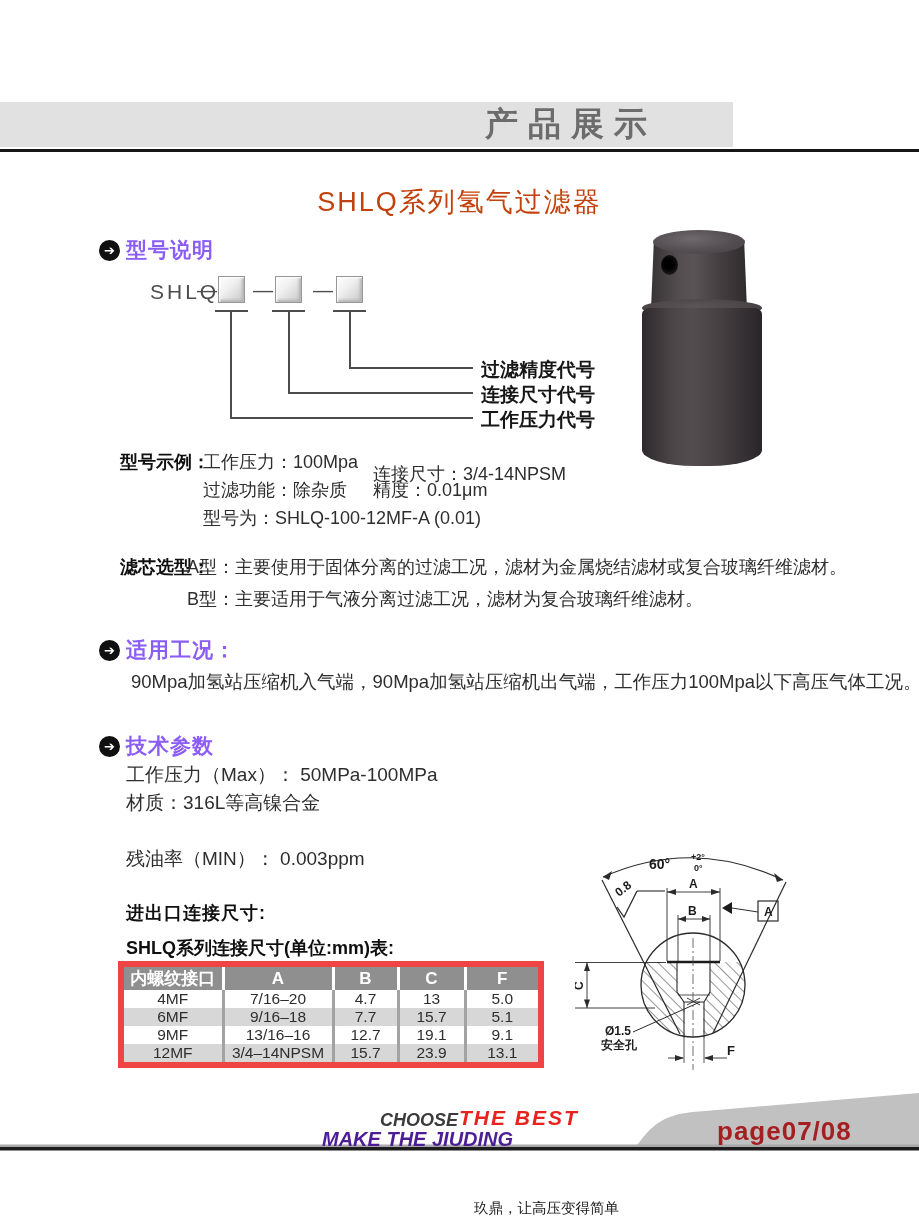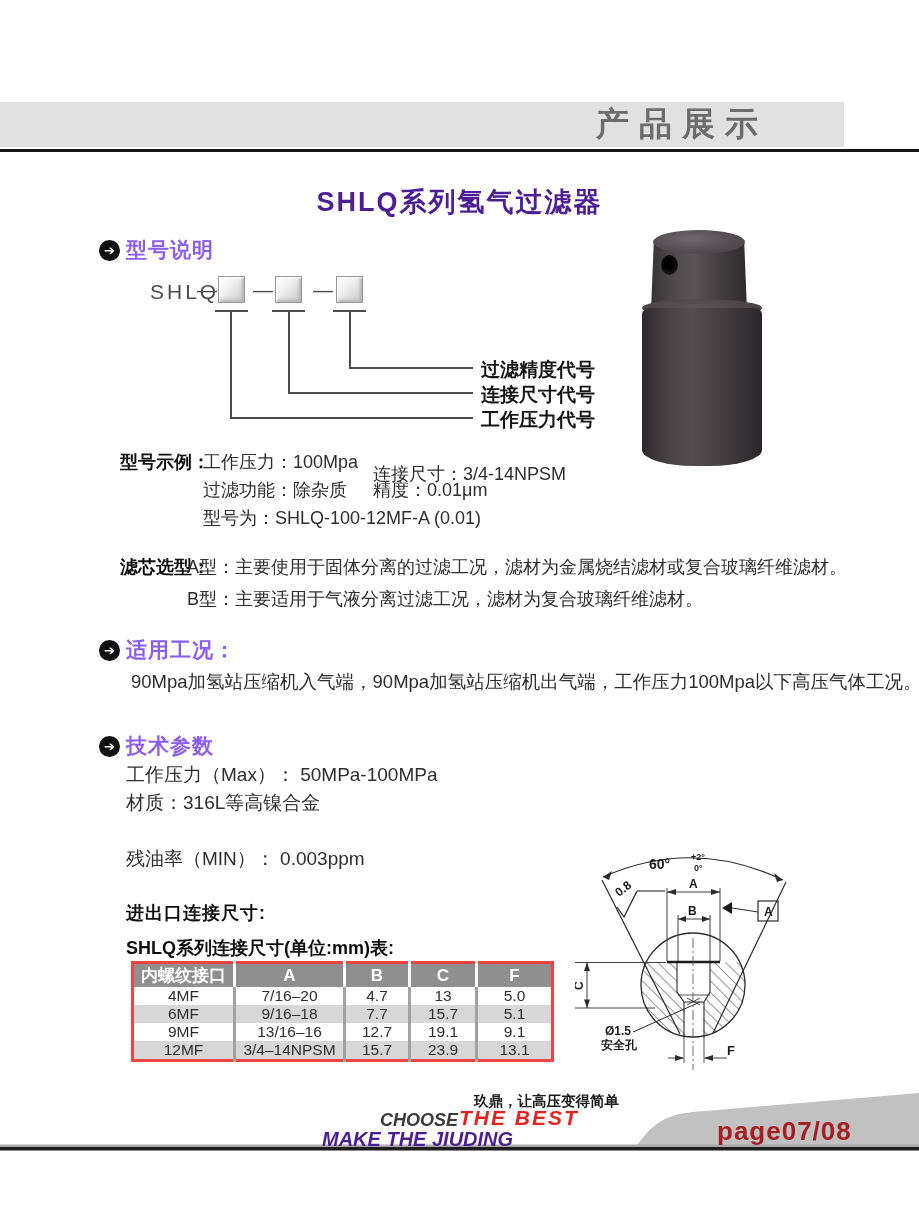--- a/index.html
+++ b/index.html
@@ -4,28 +4,28 @@
 <style>
   *{margin:0;padding:0;box-sizing:border-box}
   html,body{background:#fff}
   body{font-family:"Liberation Sans","DejaVu Sans",sans-serif}
   .page{position:relative;width:919px;height:1222px;background:#ffffff;overflow:hidden;margin:0 auto}
   .abs{position:absolute}
   .t{position:absolute;white-space:nowrap;color:#2e2e2e;font-size:18px;font-weight:500}
   .bld{font-weight:bold;color:#0f0f0f}
 
   
-  .header-bar{position:absolute;left:0;top:102px;width:844px;height:45px;background:#e2e1e1;
+  .header-bar{position:absolute;left:0;top:102px;width:733px;height:45px;background:#e2e1e1;
     display:flex;align-items:center;justify-content:flex-end;padding-right:76px}
   .header-title{font-size:33px;font-weight:bold;color:#6c6c6c;letter-spacing:10px}
   .header-gap{position:absolute;left:0;top:147px;width:919px;height:2px;background:#fff}
   .header-rule{position:absolute;left:0;top:149px;width:919px;height:3px;background:#161616}
 
   .doc-title{position:absolute;left:0;top:184px;width:919px;text-align:center;
-    font-size:27px;font-weight:bold;color:#4c1d95;letter-spacing:2px}
+    font-size:27px;font-weight:normal;color:#c2410c;letter-spacing:2px}
 
   
   .sec-head{position:absolute;display:flex;align-items:center;gap:6px}
   .sec-icon{width:21px;height:21px;border-radius:50%;background:#101010;color:#ffffff;
     display:flex;align-items:center;justify-content:center;font-size:13px;font-weight:bold;line-height:1}
   .sec-label{font-size:21px;font-weight:bold;color:#8b5cf6;letter-spacing:1px}
 
   
   .code-prefix{position:absolute;left:150px;top:280px;font-size:21px;color:#4d4d4d;letter-spacing:3px;font-weight:500}
   .code-dash{position:absolute;top:279px;font-size:20px;color:#4d4d4d;font-weight:500}
@@ -44,32 +44,32 @@
     background:radial-gradient(ellipse at 42% 38%,#6f696d 0%,#544e52 55%,#443e42 100%)}
   .cap-hole{position:absolute;left:21px;top:27px;width:17px;height:20px;border-radius:50%;
     background:radial-gradient(circle at 45% 45%,#000 35%,#181415 65%,#3c3739 100%)}
   .cap-shoulder{position:absolute;left:2px;top:71px;width:120px;height:18px;border-radius:50%;
     background:radial-gradient(ellipse at 45% 40%,#5b5558 0%,#4a4447 60%,#373234 100%)}
   .cyl-body{position:absolute;left:2px;top:80px;width:120px;height:158px;
     border-radius:8px 8px 52px 52px / 6px 6px 16px 16px;
     background:linear-gradient(90deg,#2e292c 0%,#4b4548 25%,#534d50 42%,#453f42 66%,#2a2528 100%)}
 
   
-  .dim-table{position:absolute;left:131px;top:961px;border-collapse:collapse;border:3px solid #ef4444;table-layout:fixed}
+  .dim-table{position:absolute;left:118px;top:961px;border-collapse:collapse;border:6px solid #ef4444;table-layout:fixed}
   .dim-table th{background:#8f8f8f;color:#ffffff;font-size:17px;font-weight:bold;height:23px;text-align:center}
   .dim-table td{font-size:15.5px;color:#2e2e2e;height:18px;text-align:center;font-weight:500}
   .dim-table th+th{border-left:3px solid #ffffff}
   .dim-table td+td{border-left:3px solid #a2a2a2}
   .dim-table tr.alt{background:#d7d7d7}
 
   
   .f-choose{position:absolute;left:380px;top:1110px;font-size:18px;font-style:italic;font-weight:800;color:#3b3b3b}
   .f-best{position:absolute;left:459px;top:1106px;font-size:21px;font-style:italic;font-weight:800;color:#e8231d;letter-spacing:2px}
   .f-make{position:absolute;left:322px;top:1128px;font-size:20px;font-style:italic;font-weight:800;color:#4c1d95}
-  .f-slogan{position:absolute;left:474px;top:1092px;font-size:14.5px;font-weight:bold;color:#1a1a1a}
+  .f-slogan{position:absolute;left:474px;top:1199px;font-size:14.5px;font-weight:normal;color:#1a1a1a}
   .f-page{position:absolute;left:717px;top:1116px;font-size:26px;font-weight:bold;color:#a51e22;letter-spacing:1px}
 
   svg text{font-family:"Liberation Sans","DejaVu Sans",sans-serif}
 </style>
 </head>
 <body>
 
 <div class="page">
 
   <div class="header-bar">

